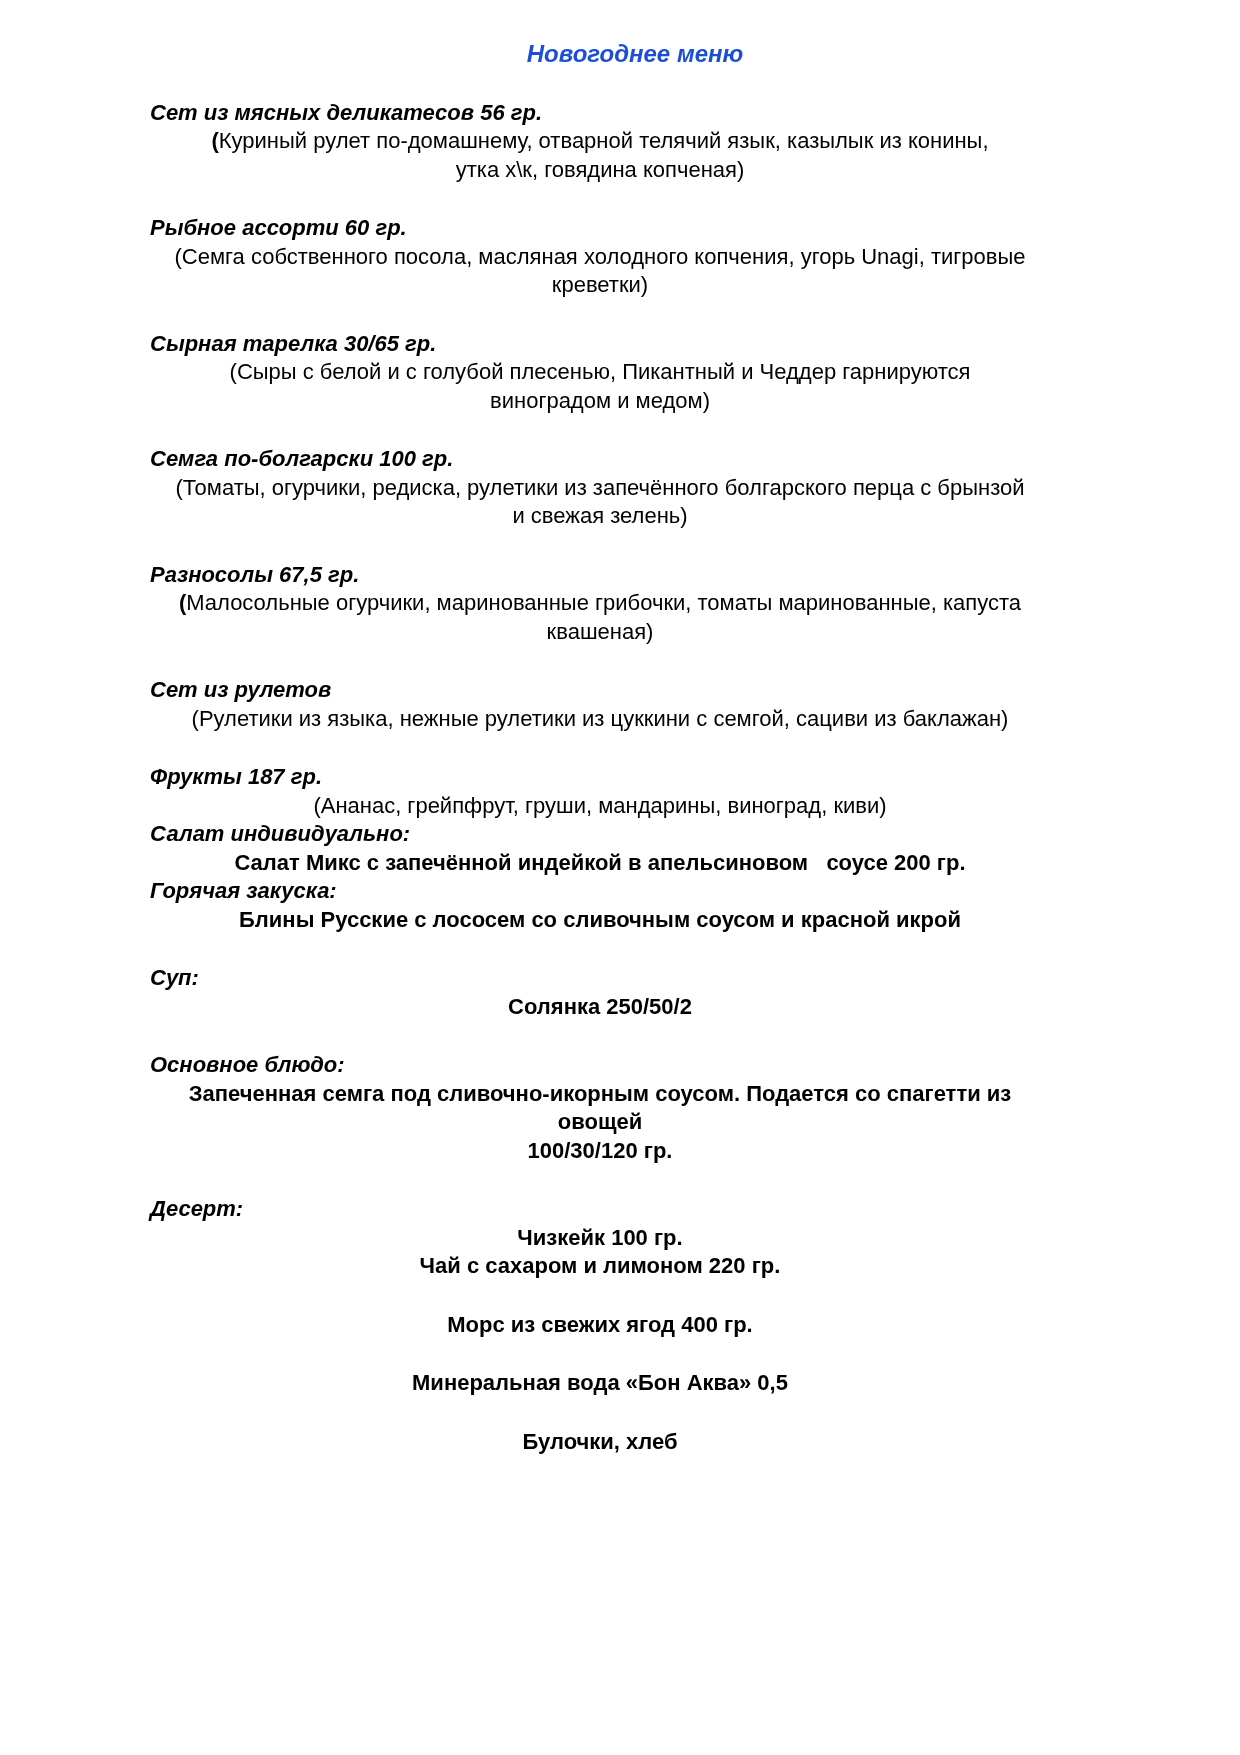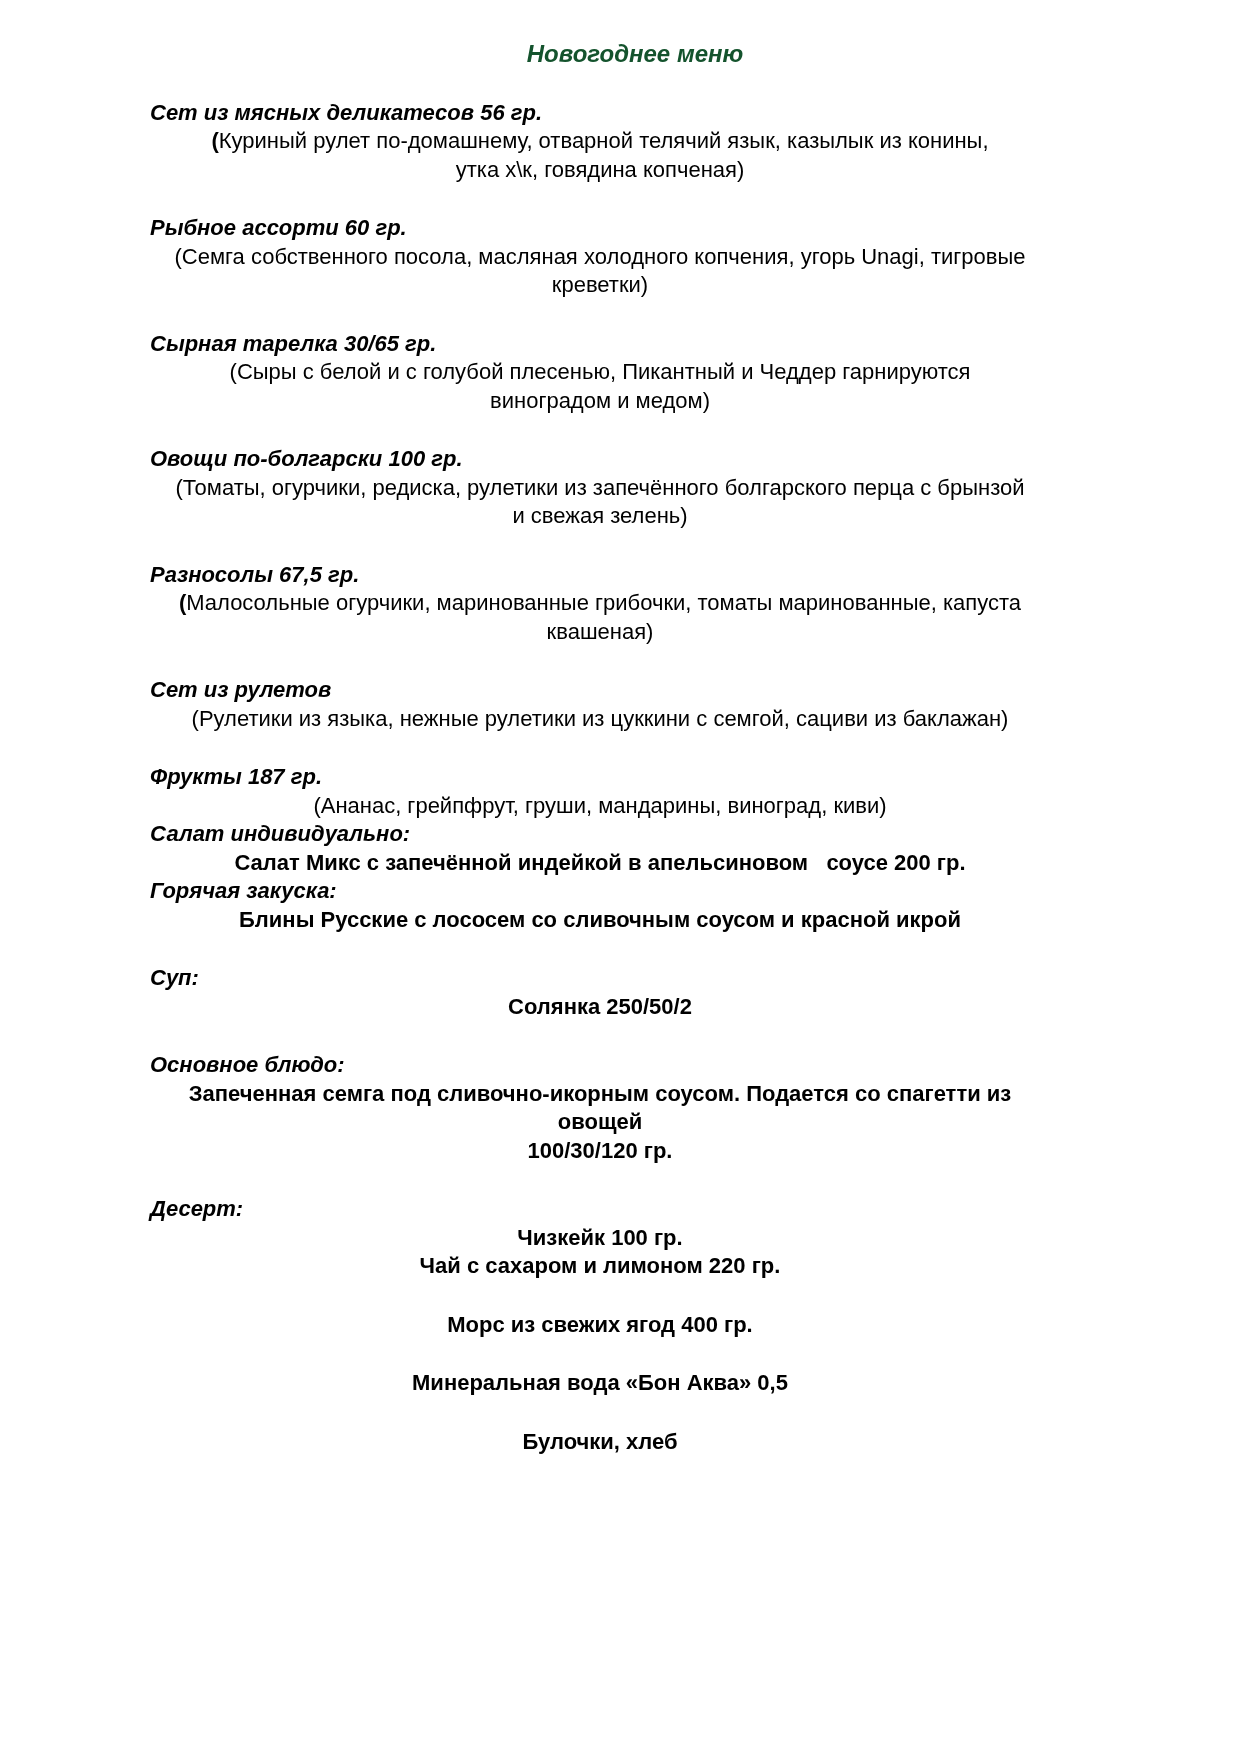--- a/index.html
+++ b/index.html
@@ -57,39 +57,39 @@
   }
   .sec-line b {
     font-weight: bold;
   }
 </style>
 </head>
 <body>
 
 <div class="page">
   <div class="content">
-    <div class="menu-title" style="color: #14532d;">Новогоднее меню</div>
+    <div class="menu-title" style="color: #1d4ed8;">Новогоднее меню</div>
     <div id="menu-blocks">
         <div class="block gap-1">
           <div class="sec-header">Сет из мясных деликатесов 56 гр.</div>
           <div class="sec-line"><b>(</b>Куриный рулет по-домашнему, отварной телячий язык, казылык из конины,</div>
           <div class="sec-line">утка х\к, говядина копченая)</div>
         </div>
         <div class="block gap-1">
           <div class="sec-header">Рыбное ассорти 60 гр.</div>
           <div class="sec-line">(Семга собственного посола, масляная холодного копчения, угорь Unagi, тигровые</div>
           <div class="sec-line">креветки)</div>
         </div>
         <div class="block gap-1">
           <div class="sec-header">Сырная тарелка 30/65 гр.</div>
           <div class="sec-line">(Сыры с белой и с голубой плесенью, Пикантный и Чеддер гарнируются</div>
           <div class="sec-line">виноградом и медом)</div>
         </div>
         <div class="block gap-1">
-          <div class="sec-header">Овощи по-болгарски 100 гр.</div>
+          <div class="sec-header">Семга по-болгарски 100 гр.</div>
           <div class="sec-line">(Томаты, огурчики, редиска, рулетики из запечённого болгарского перца с брынзой</div>
           <div class="sec-line">и свежая зелень)</div>
         </div>
         <div class="block gap-1">
           <div class="sec-header">Разносолы 67,5 гр.</div>
           <div class="sec-line"><b>(</b>Малосольные огурчики, маринованные грибочки, томаты маринованные, капуста</div>
           <div class="sec-line">квашеная)</div>
         </div>
         <div class="block gap-1">
           <div class="sec-header">Сет из рулетов</div>

